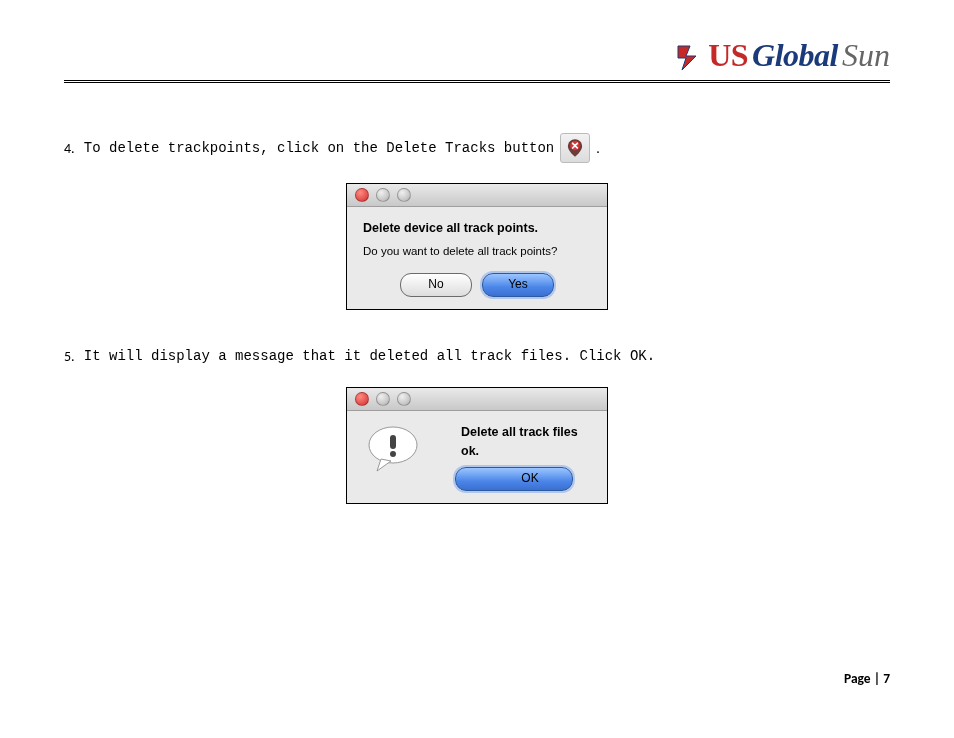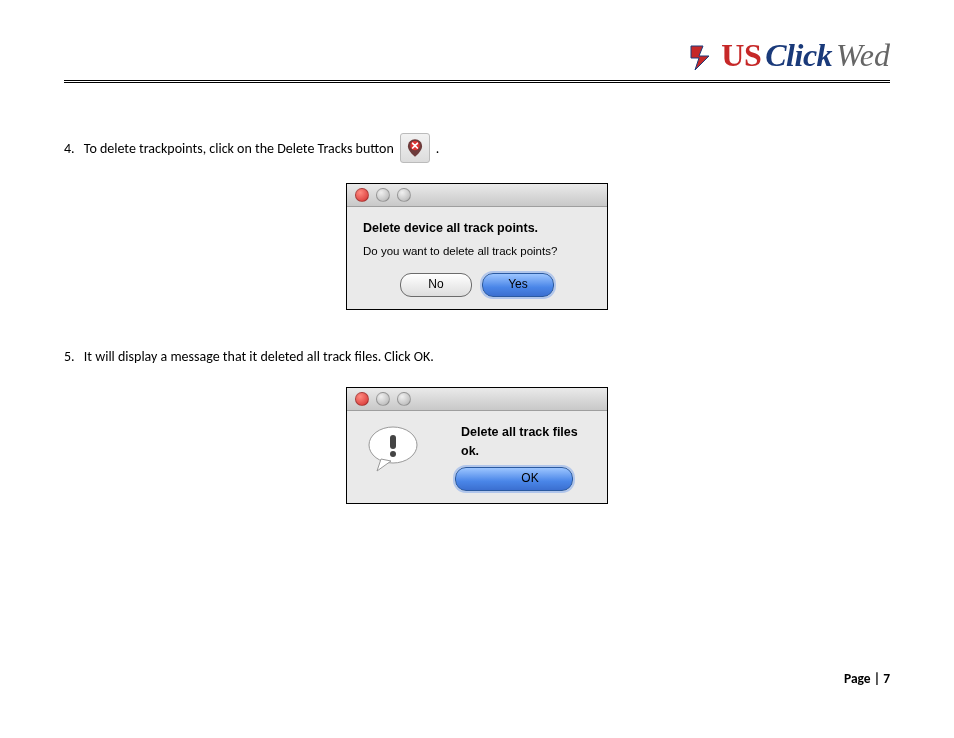--- a/index.html
+++ b/index.html
@@ -7,21 +7,21 @@
   .header{display:flex;justify-content:flex-end;margin-bottom:6px;}
   .logo{display:flex;align-items:baseline;gap:4px;font-family:"Times New Roman",serif;}
   .logo-mark{width:26px;height:30px;display:inline-block;margin-right:2px;transform:translateY(6px);}
   .logo-us{font-size:32px;font-weight:900;color:#c62828;letter-spacing:-0.5px;}
   .logo-global{font-size:32px;font-weight:900;color:#1a3a7a;letter-spacing:-0.5px;font-style:italic;}
   .logo-sat{font-size:32px;font-weight:400;color:#666;font-style:italic;}
   .rule{border:none;border-top:3px double #000;height:4px;margin:2px 0 46px 0;}
   .body-text{font-size:14px;line-height:1.5;}
   .step{display:flex;align-items:center;gap:6px;margin-bottom:20px;}
   .step .num{white-space:pre;}
-  .step .txt{white-space:pre;}
+  .step .txt{white-space:pre;font-family:Liberation Mono, monospace;}
   .inline-icon{width:28px;height:28px;display:inline-flex;align-items:center;justify-content:center;border:1px solid #bbb;border-radius:3px;background:linear-gradient(#f2f2f2,#dcdcdc);}
   .dialog-frame{margin:0 auto 36px auto;border:1px solid #000;background:#000000;}
   .dialog-frame.d1{width:260px;}
   .dialog-frame.d2{width:260px;}
   .titlebar{height:22px;background:linear-gradient(#eaeaea,#c8c8c8);border-bottom:1px solid #9e9e9e;display:flex;align-items:center;padding:0 8px;gap:7px;}
   .tlight{width:12px;height:12px;border-radius:50%;border:1px solid rgba(0,0,0,.25);}
   .tl-red{background:radial-gradient(circle at 35% 30%,#ff8a80,#d32f2f);}
   .tl-grey{background:radial-gradient(circle at 35% 30%,#f0f0f0,#b0b0b0);}
   .dialog-body{background:#eaeaea;padding:12px 16px 12px 16px;font-family:"Lucida Grande","Helvetica Neue",Arial,sans-serif;}
   .dlg-title{font-weight:700;font-size:12.5px;margin-bottom:6px;}
@@ -39,22 +39,22 @@
 <div class="page">
 
   <div class="header">
     <div class="logo">
       <span class="logo-mark">
         <svg viewBox="0 0 26 30" width="26" height="30">
           <path d="M2 4 L14 4 L10 14 L20 14 L6 28 L10 16 L2 16 Z" fill="#c62828" stroke="#1a3a7a" stroke-width="1"></path>
         </svg>
       </span>
       <span class="logo-us">US</span>
-      <span class="logo-global">Click</span>
-      <span class="logo-sat">Wed</span>
+      <span class="logo-global">Global</span>
+      <span class="logo-sat">Sun</span>
     </div>
   </div>
   <hr class="rule">
 
   <div class="body-text">
 
     <div class="step">
       <span class="num">4. </span>
       <span class="txt">To delete trackpoints, click on the Delete Tracks button</span>
       <span class="inline-icon">

